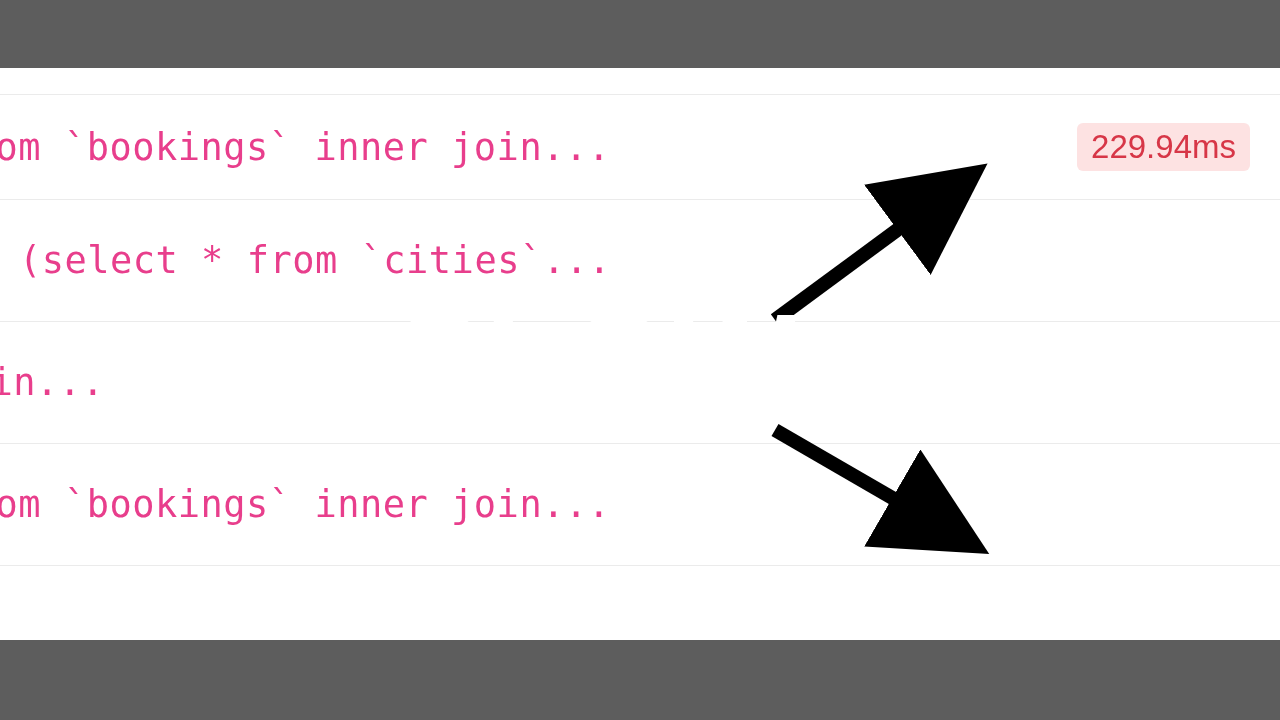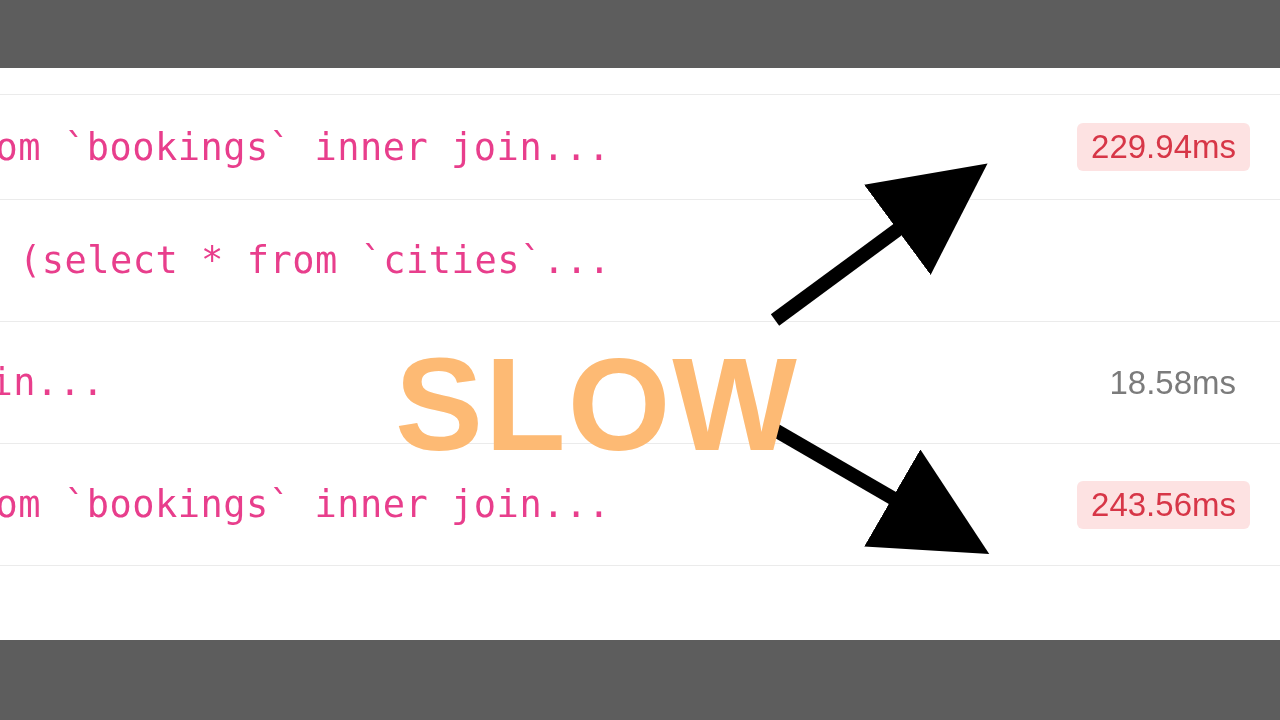--- a/index.html
+++ b/index.html
@@ -65,27 +65,26 @@
       background: #fde2e2;
     }
     .time.fast {
       color: #7b7b7b;
       background: transparent;
     }
     .overlay-label {
       position: absolute;
       font-size: 132px;
       font-weight: 700;
-      color: #fdba74;
+      color: #ffffff;
       letter-spacing: 2px;
       z-index: 10;
       font-family: -apple-system, BlinkMacSystemFont, "Segoe UI", Helvetica, Arial, sans-serif;
       left: 395px;
       top: 285px;
-      margin-top: 44px;
     }
     .arrow {
       position: absolute;
       z-index: 9;
     }
   </style>
 </head>
 <body>
 
 <div class="panel">
@@ -94,26 +93,24 @@
     <span class="query q0">  from `bookings` inner join...</span>
     <span class="time slow">229.94ms</span>
   </div>
 
   <div class="row r1">
     <span class="query q1"> ists (select * from `cities`...</span>
   </div>
 
   <div class="row r2">
     <span class="query q2">s` inner join...</span>
-    <span class="time fast">18.58ms</span>
   </div>
 
   <div class="row r3">
     <span class="query q3">  from `bookings` inner join...</span>
-    <span class="time slow">243.56ms</span>
   </div>
 
 </div>
 
 <div class="overlay-label">SLOW</div>
 
 <svg class="arrow" style="left:755px; top:160px;" width="250" height="180" viewBox="0 0 250 180">
   <defs>
     <marker id="ah1" markerWidth="8" markerHeight="8" refX="6" refY="4" orient="auto">
       <path d="M0,0 L8,4 L0,8 Z" fill="#000"></path>

